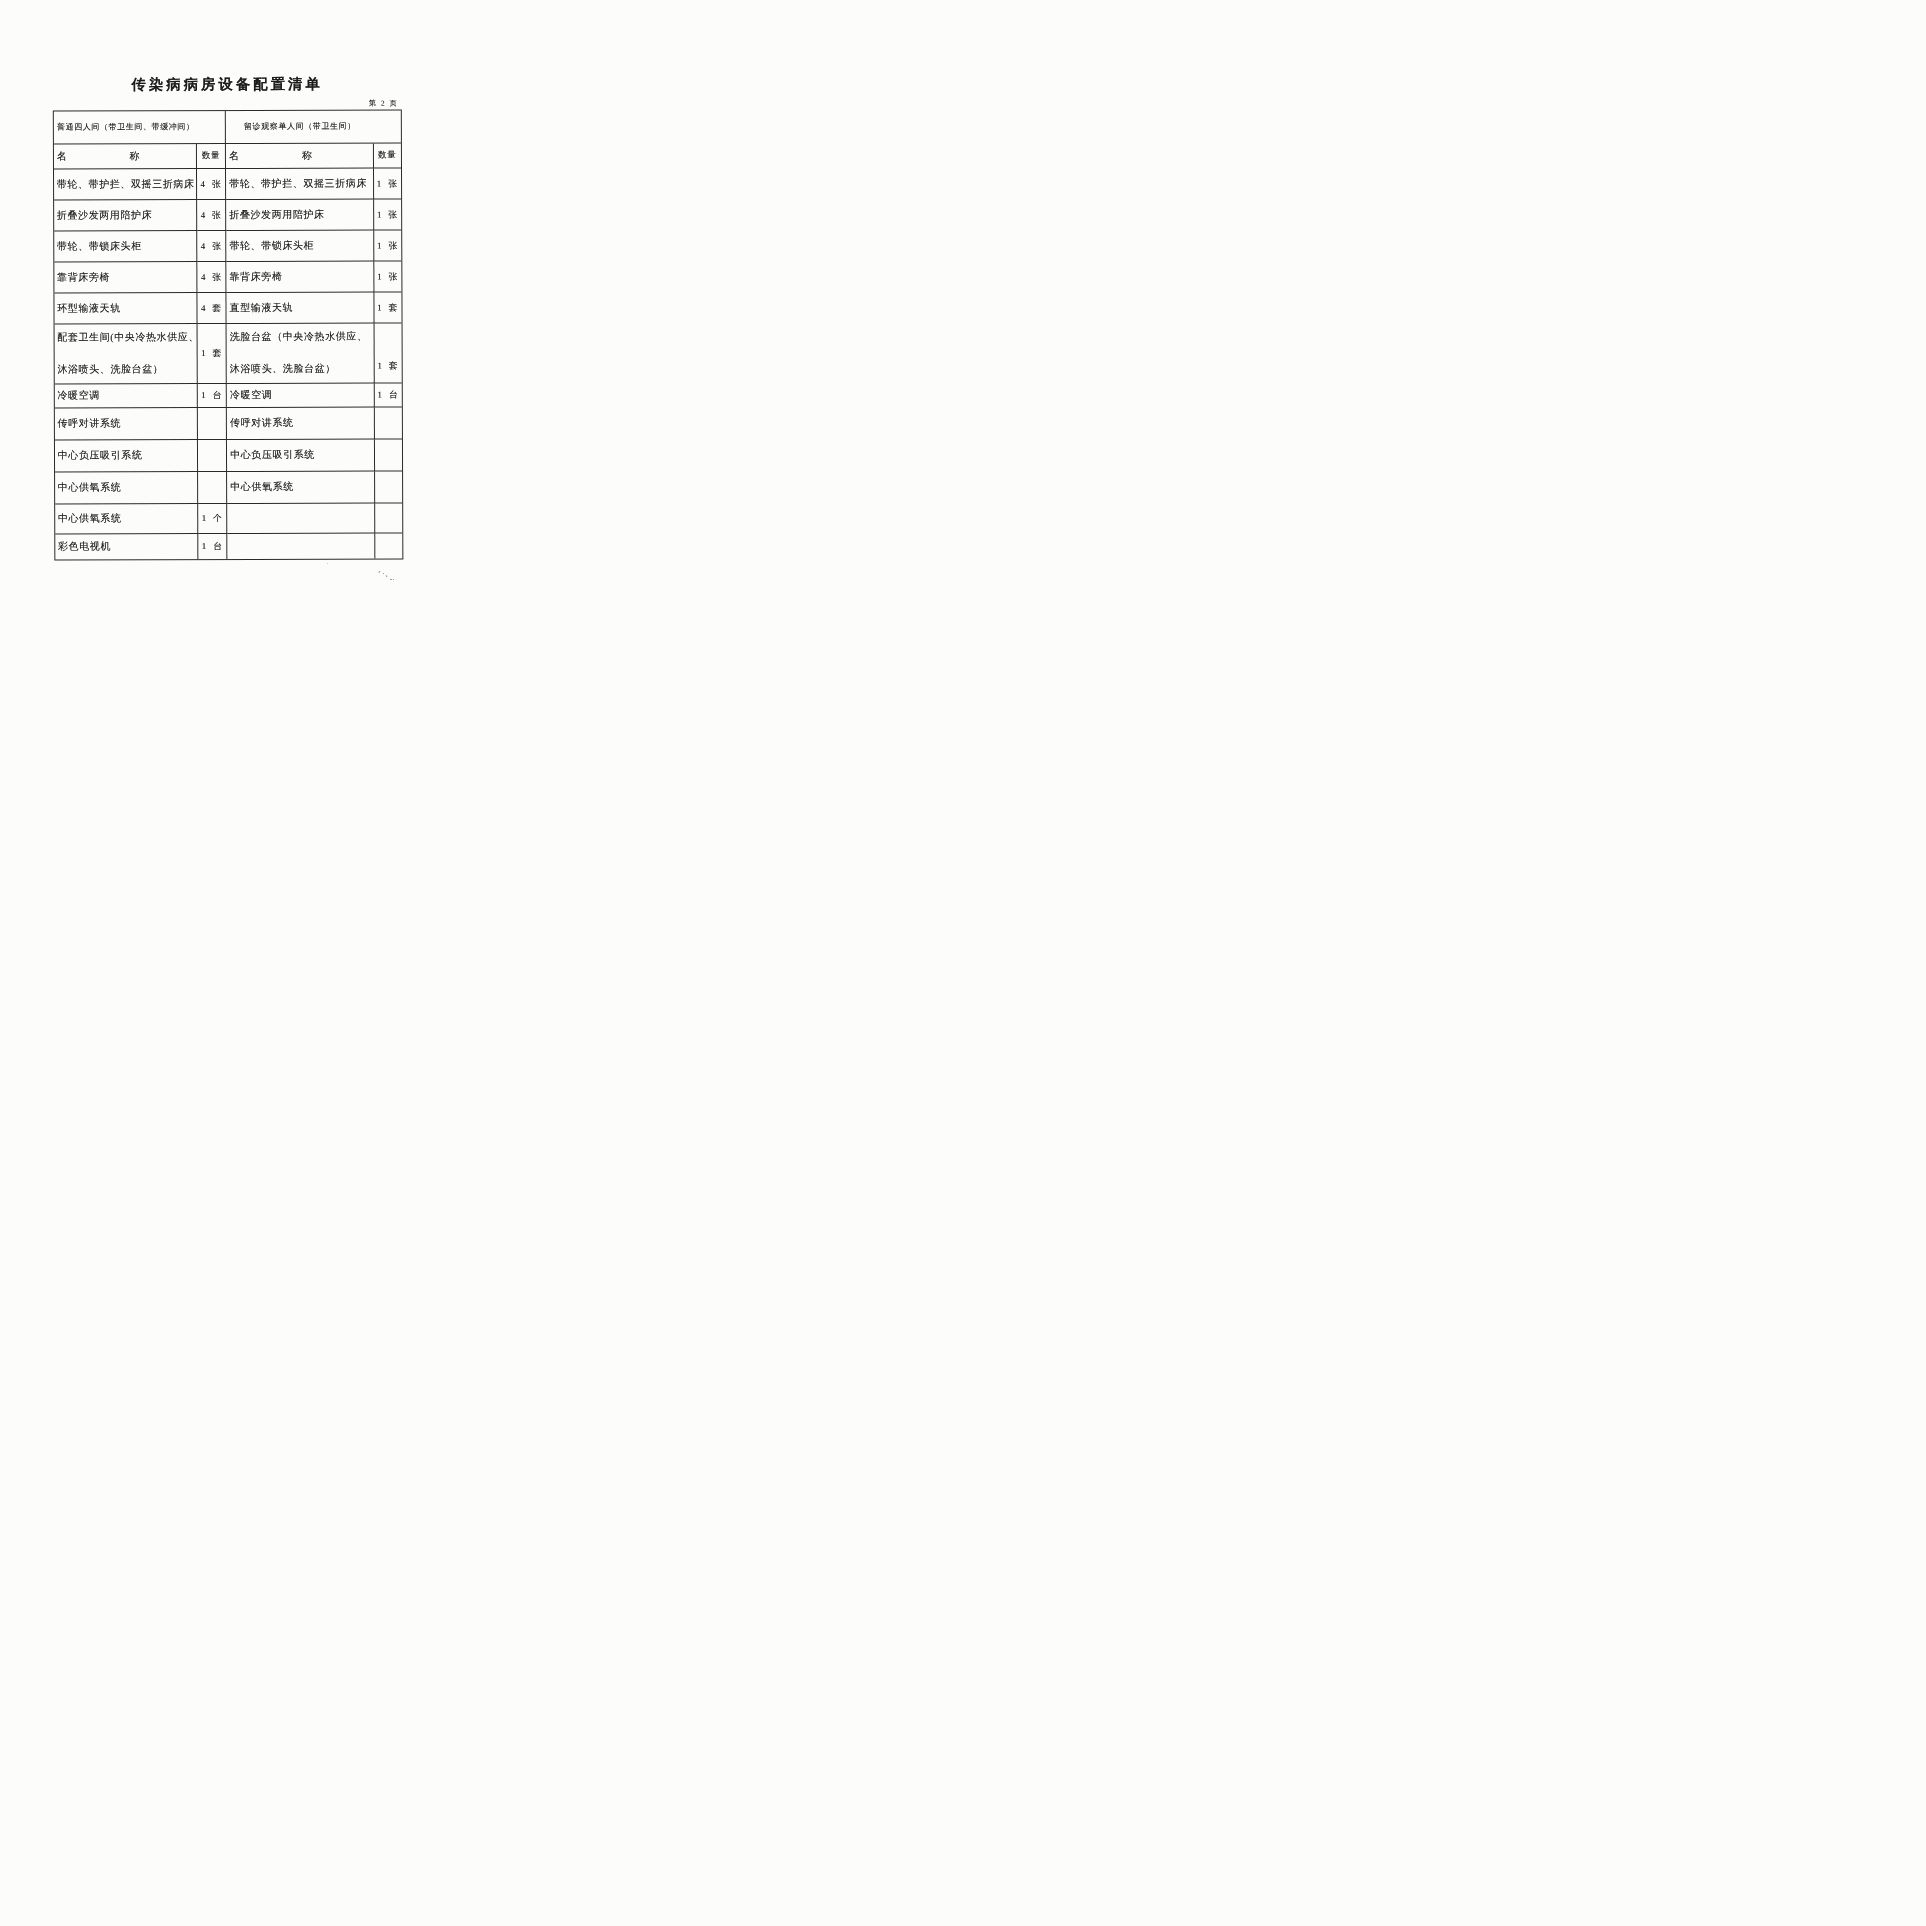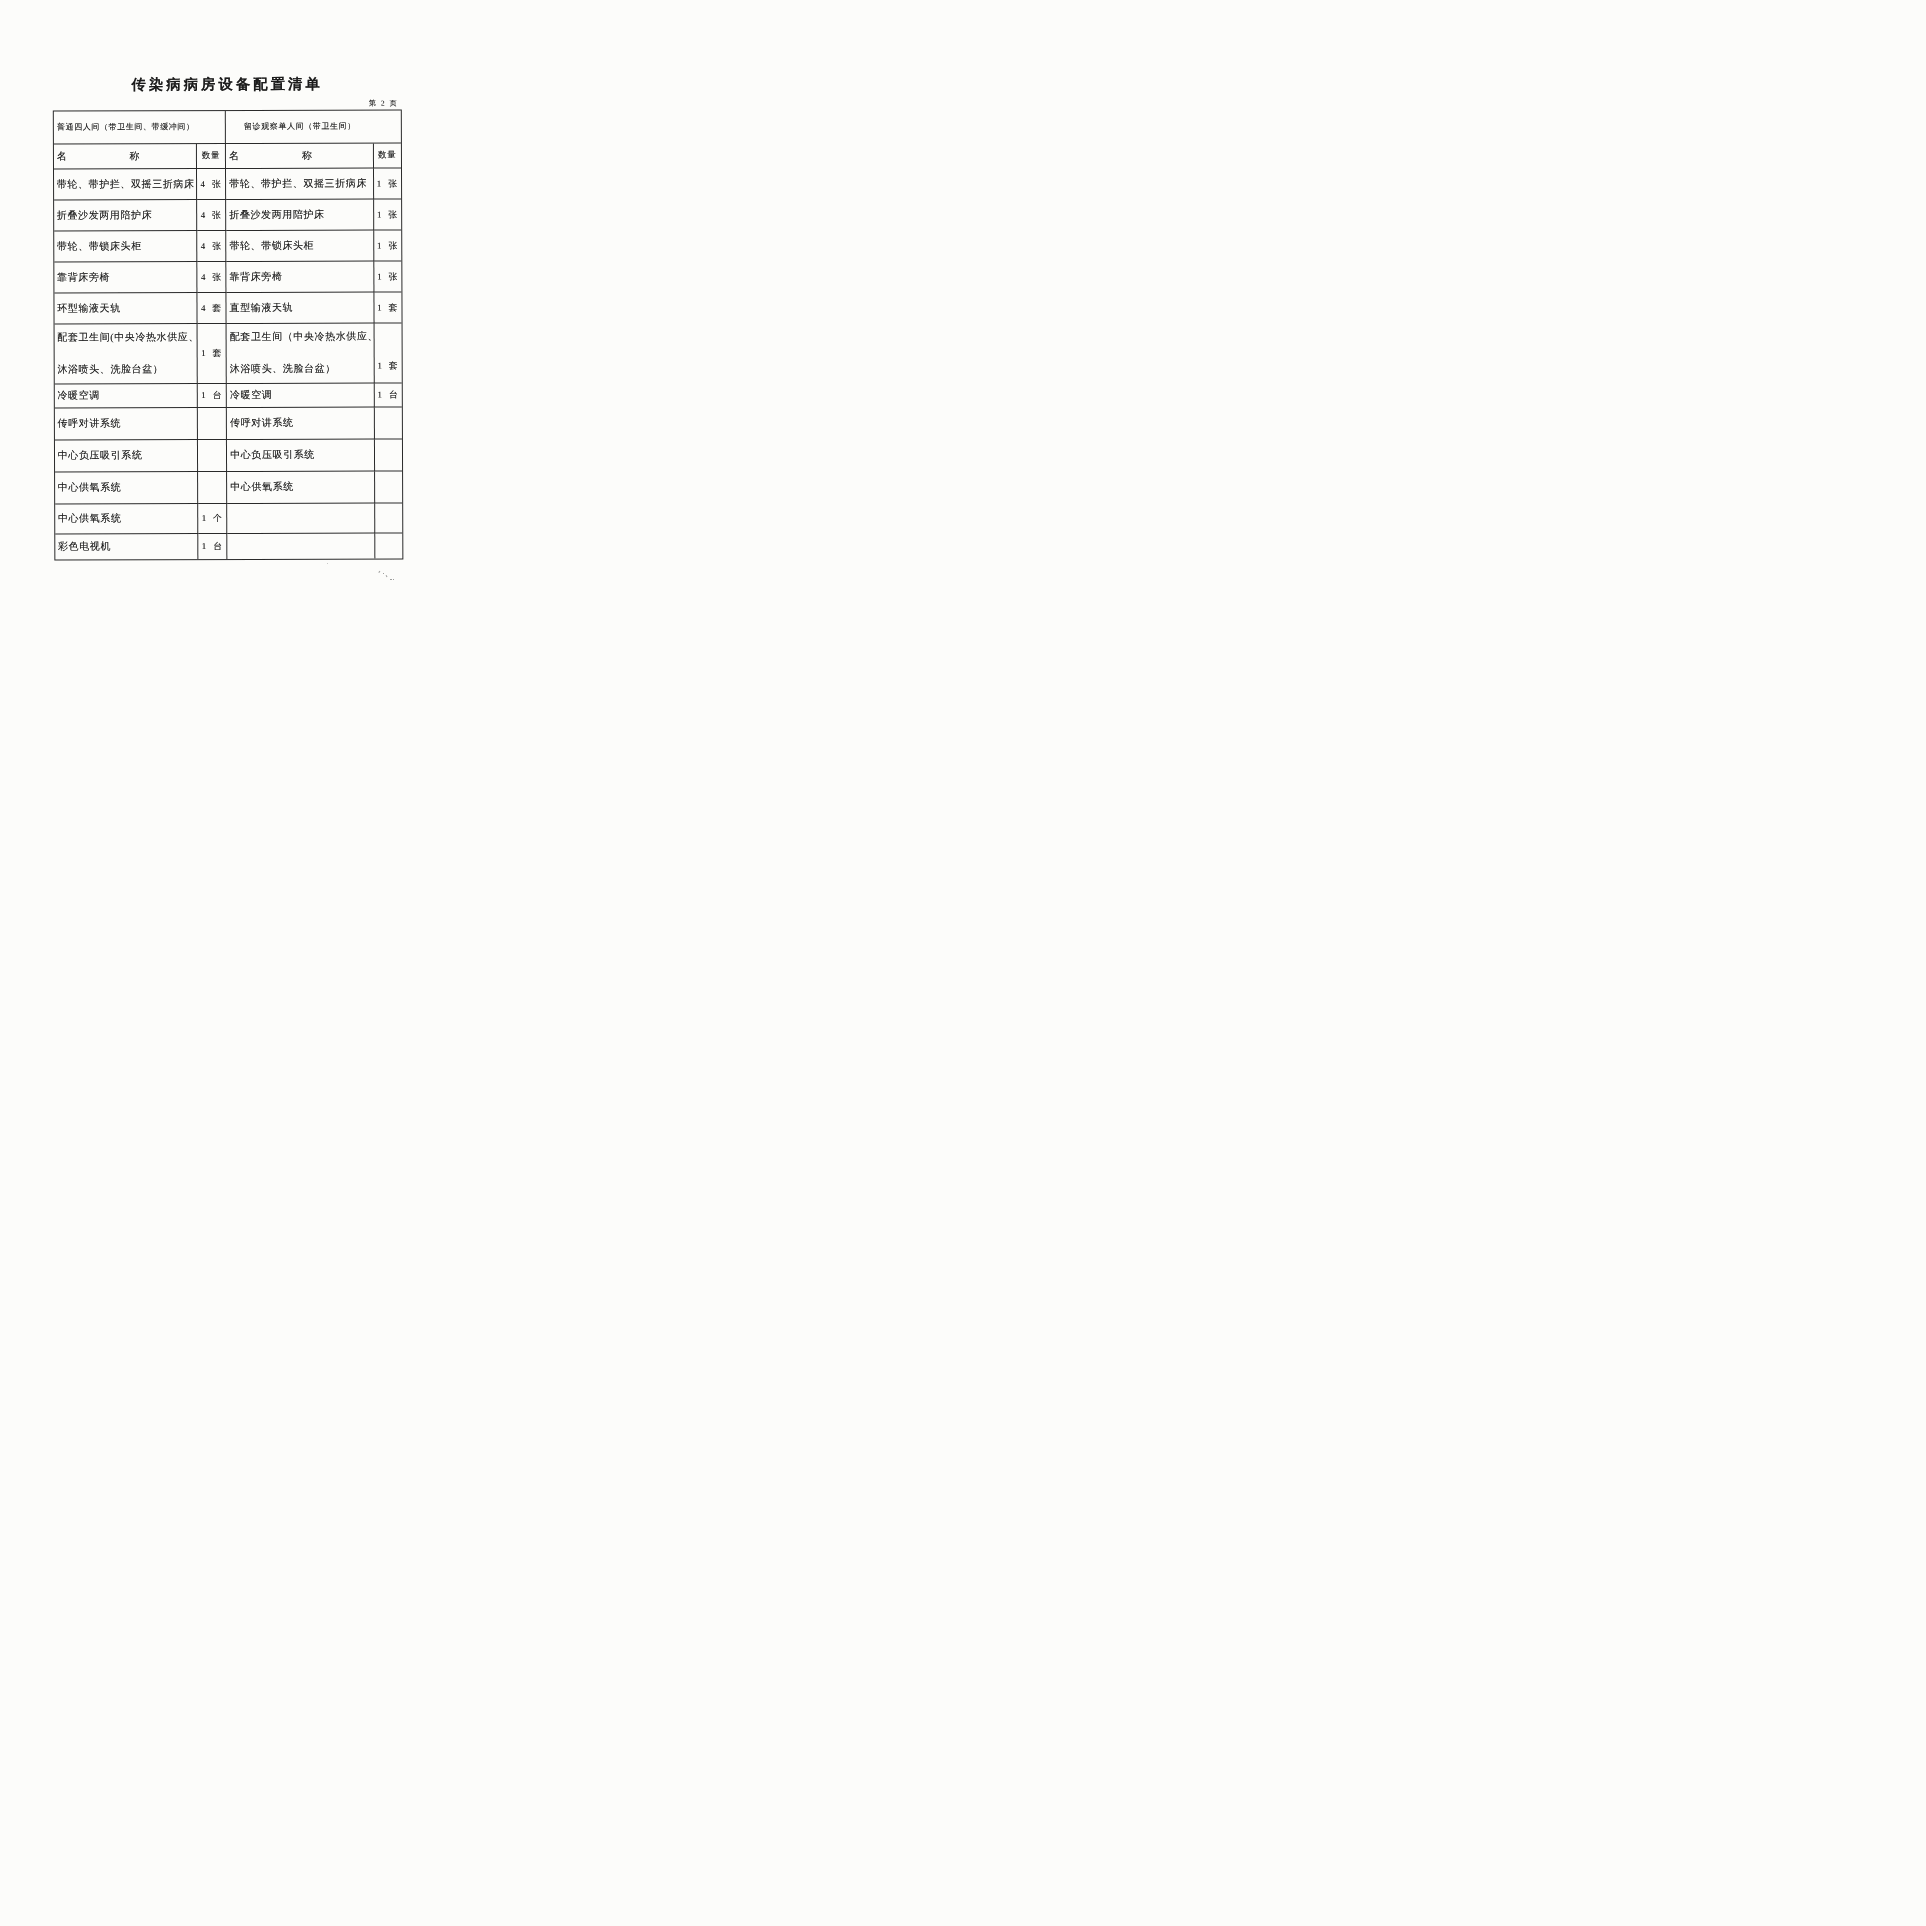--- a/index.html
+++ b/index.html
@@ -192,21 +192,21 @@
       <div class="c qty">4 套</div>
       <div class="c name">直型输液天轨</div>
       <div class="c qty rr">1 套</div>
 
       <div class="c name two">
         <span class="ln">配套卫生间(中央冷热水供应、</span>
         <span class="ln">沐浴喷头、洗脸台盆）</span>
       </div>
       <div class="c qty">1 套</div>
       <div class="c name two">
-        <span class="ln">配套卫生间（中央冷热水供应、</span>
+        <span class="ln">洗脸台盆（中央冷热水供应、</span>
         <span class="ln">沐浴喷头、洗脸台盆）</span>
       </div>
       <div class="c qty rr qty-bottom">1 套</div>
 
       <div class="c name">冷暖空调</div>
       <div class="c qty">1 台</div>
       <div class="c name">冷暖空调</div>
       <div class="c qty rr">1 台</div>
 
       <div class="c name">传呼对讲系统</div>

